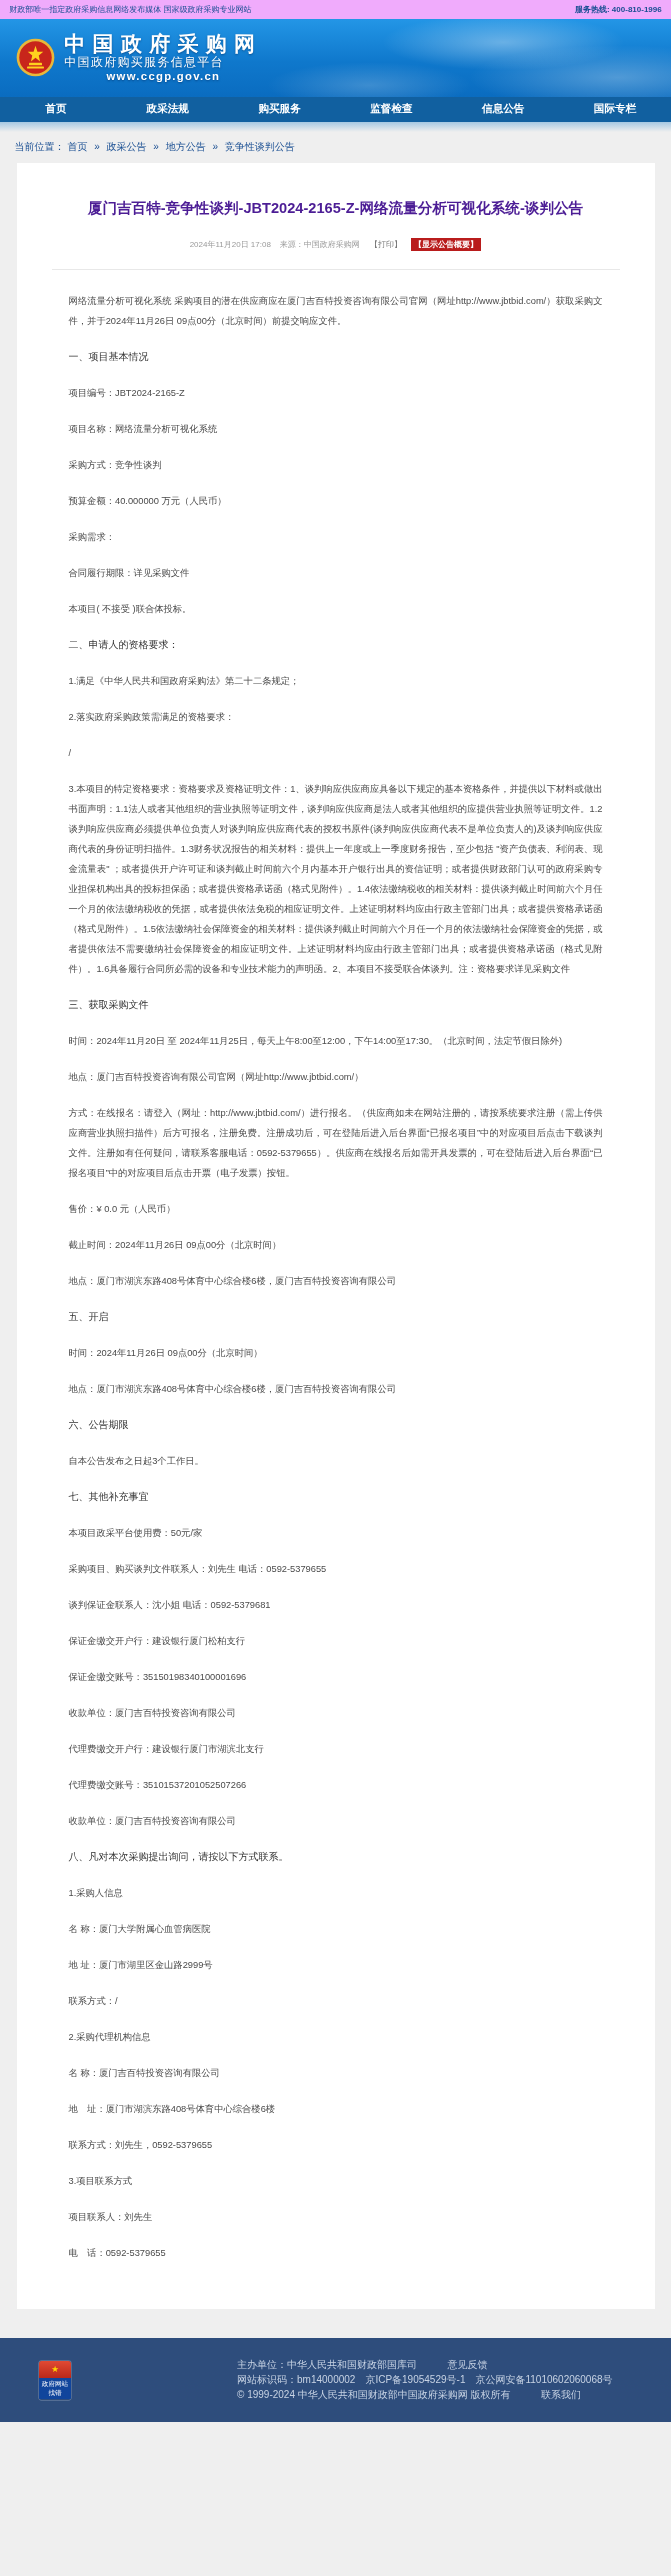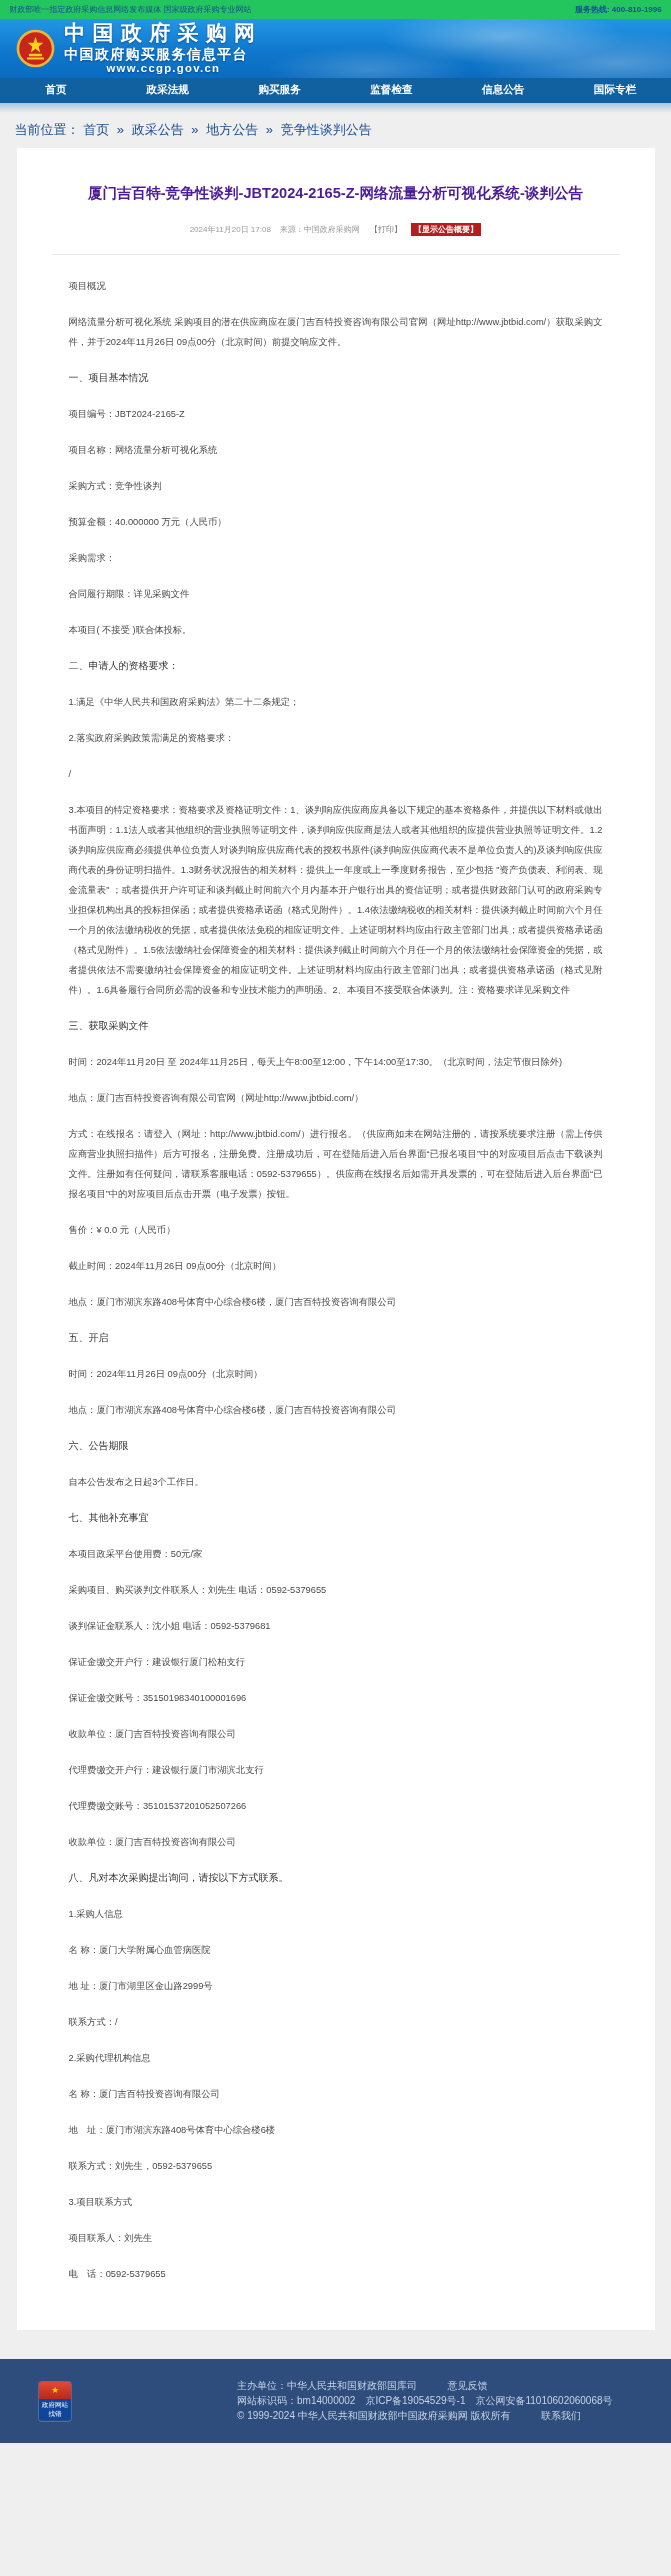--- a/index.html
+++ b/index.html
@@ -3,46 +3,46 @@
 <meta charset="utf-8">
 <style>
   * { box-sizing: border-box; }
   html,body { margin:0; padding:0; }
   body {
     width:671px; background:#efefef;
     font-family:"Liberation Sans","DejaVu Sans",sans-serif;
     color:#333;
   }
   
-  .topbar { height:18.6px; background:#22c55e; display:flex; justify-content:space-between;
+  .topbar { height:18.6px; background:#f0abfc; display:flex; justify-content:space-between;
     align-items:center; padding:0 9.3px; font-size:8px; color:#1a4f93; }
   .topbar .hotline { font-weight:bold; }
   
-  .banner { height:59px; position:relative; overflow:hidden;
+  .banner { height:78px; position:relative; overflow:hidden;
     background:linear-gradient(180deg,#2396e6 0%,#0f78cc 55%,#0a6cc0 100%);
     display:flex; align-items:center; }
   .banner::before { content:""; position:absolute; inset:0;
     background:
       radial-gradient(ellipse 173px 40px at 75% 30%, rgba(255,255,255,.35), rgba(255,255,255,0) 70%),
       radial-gradient(ellipse 212px 46px at 92% 75%, rgba(255,255,255,.28), rgba(255,255,255,0) 70%),
       radial-gradient(ellipse 146px 33px at 55% 85%, rgba(255,255,255,.20), rgba(255,255,255,0) 70%);
   }
   .logo-wrap { display:flex; align-items:center; padding-left:16px; position:relative; z-index:2; }
   .emblem { width:39px; height:39px; flex:0 0 auto; }
   .logo-text { margin-left:9.3px; color:#fff; text-shadow:0 0.7px 2px rgba(0,40,90,.5); line-height:1.15; }
   .logo-title { font-size:21px; font-weight:bold; letter-spacing:7.3px; white-space:nowrap; }
-  .logo-sub { font-size:14px; font-weight:bold; letter-spacing:1.3px; white-space:nowrap; }
+  .logo-sub { font-size:12px; font-weight:normal; letter-spacing:1.3px; white-space:nowrap; }
   .logo-url { font-size:11.3px; font-weight:bold; letter-spacing:1.3px; text-align:center; }
   
   .nav { height:25px; background:#1160a0; display:flex; position:relative; z-index:3; }
   .nav-item { flex:1; display:flex; align-items:center; justify-content:center;
     color:#fff; font-size:10.6px; font-weight:bold; cursor:pointer; }
   .subnav-gradient { height:10.6px; background:linear-gradient(180deg,#a6c8e2 0%,#efefef 100%); }
   
-  .breadcrumb { padding:8px 0 6.6px 14.6px; font-size:13px; color:#1a4f93; }
+  .breadcrumb { padding:8px 0 6.6px 14.6px; font-size:10px; color:#1a4f93; }
   .breadcrumb .crumb { color:#1a4f93; cursor:pointer; }
   .breadcrumb .sep { margin:0 4px; color:#1a4f93; }
   
   .card { width:638px; margin:2.7px auto 29px; background:#ffffff; padding:35px 0 30.5px; }
   .article-title { text-align:center; font-size:14.6px; font-weight:bold; color:#4c1d95; padding:0 24px; line-height:1.5; }
   .article-meta { text-align:center; margin-top:17.3px; font-size:8px; color:#9a9a9a; }
   .article-meta .m-src { margin-left:6.6px; }
   .meta-print { margin-left:8px; color:#777; cursor:pointer; }
   .meta-summary { display:inline-block; margin-left:6.6px; background:#b91c1c; color:#fff;
     padding:1.3px 3.3px; font-weight:bold; cursor:pointer; }
@@ -111,21 +111,20 @@
 <div class="card">
   <div class="article-title">厦门吉百特-竞争性谈判-JBT2024-2165-Z-网络流量分析可视化系统-谈判公告</div>
   <div class="article-meta">
     <span>2024年11月20日 17:08</span>
     <span class="m-src">来源：中国政府采购网</span>
     <span class="meta-print">【打印】</span>
     <span class="meta-summary">【显示公告概要】</span>
   </div>
   <div class="divider"></div>
   <div class="article-body" id="article-body">
-      <div class="blk para">项目概况</div>
       <div class="blk para">网络流量分析可视化系统 采购项目的潜在供应商应在厦门吉百特投资咨询有限公司官网（网址http://www.jbtbid.com/）获取采购文件，并于2024年11月26日 09点00分（北京时间）前提交响应文件。</div>
       <div class="blk heading">一、项目基本情况</div>
       <div class="blk para">项目编号：JBT2024-2165-Z</div>
       <div class="blk para">项目名称：网络流量分析可视化系统</div>
       <div class="blk para">采购方式：竞争性谈判</div>
       <div class="blk para">预算金额：40.000000 万元（人民币）</div>
       <div class="blk para">采购需求：</div>
       <div class="blk para">合同履行期限：详见采购文件</div>
       <div class="blk para">本项目( 不接受 )联合体投标。</div>
       <div class="blk heading">二、申请人的资格要求：</div>

